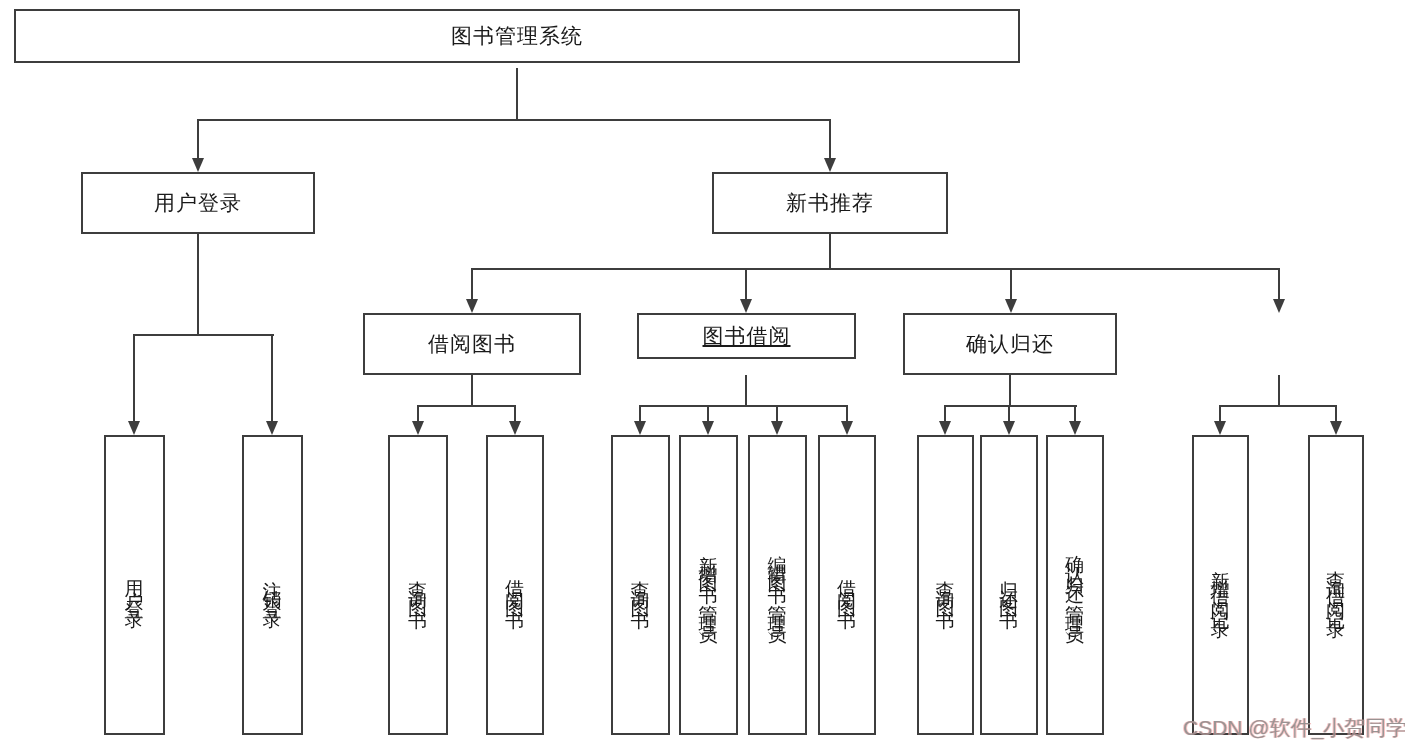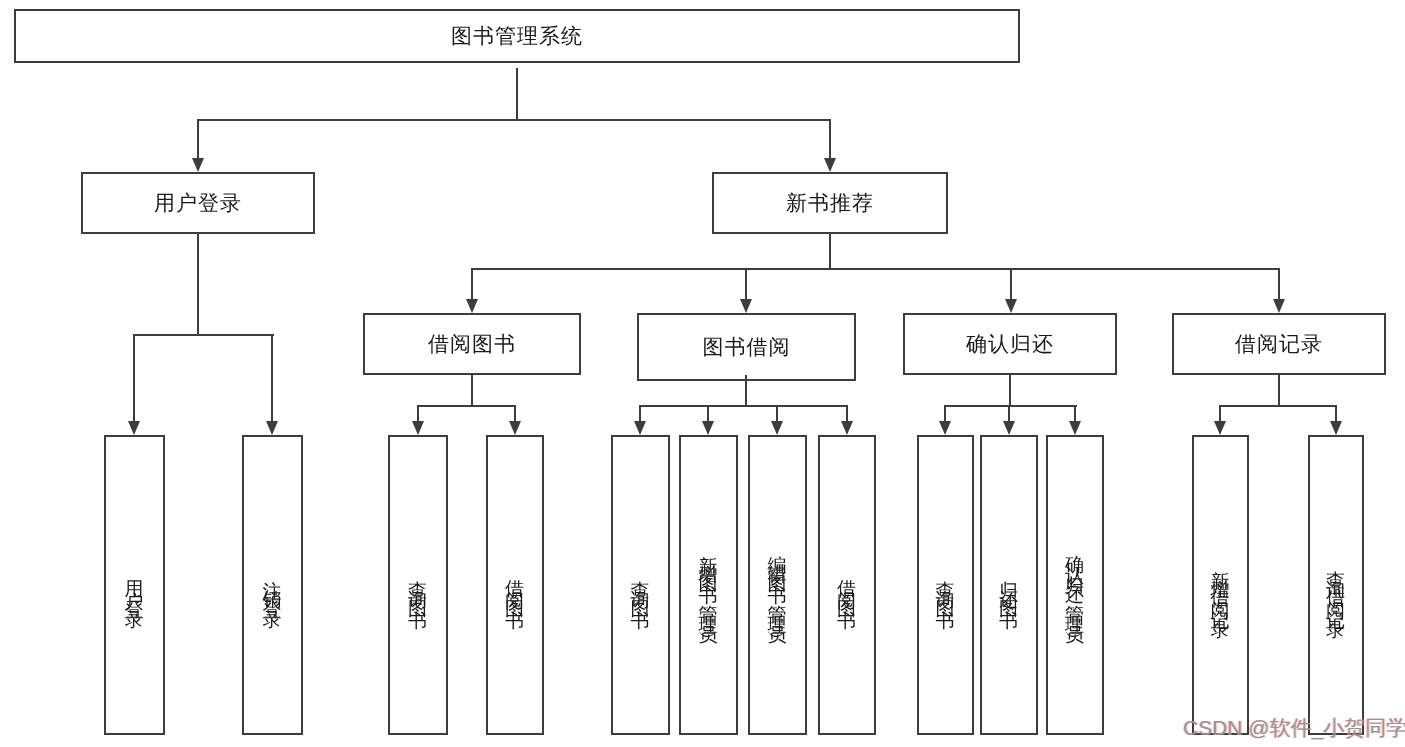--- a/index.html
+++ b/index.html
@@ -90,23 +90,22 @@
   <div class="ln" style="left:471px; top:268px; width:2px; height:31px;"></div>
   <div class="ar" style="left:466px; top:299px;"></div>
   <div class="ln" style="left:745px; top:268px; width:2px; height:31px;"></div>
   <div class="ar" style="left:740px; top:299px;"></div>
   <div class="ln" style="left:1010px; top:268px; width:2px; height:31px;"></div>
   <div class="ar" style="left:1005px; top:299px;"></div>
   <div class="ln" style="left:1278px; top:268px; width:2px; height:31px;"></div>
   <div class="ar" style="left:1273px; top:299px;"></div>
 
   <div class="box hbox" style="left:363px; top:313px; width:218px; height:62px;">借阅图书</div>
-  <div class="box hbox" style="left:637px; top:313px; width:219px; height:68px;">图书借阅</div>
+  <div class="box hbox" style="left:637px; top:313px; width:219px; height:46px;text-decoration:underline;">图书借阅</div>
   <div class="box hbox" style="left:903px; top:313px; width:214px; height:62px;">确认归还</div>
-  <div class="box hbox" style="left:1172px; top:313px; width:214px; height:62px;">借阅记录</div>
 
   <div class="ln" style="left:471px; top:375px; width:2px; height:31px;"></div>
   <div class="ln" style="left:417px; top:405px; width:99px; height:2px;"></div>
   <div class="ln" style="left:417px; top:405px; width:2px; height:16px;"></div>
   <div class="ar" style="left:412px; top:421px;"></div>
   <div class="ln" style="left:514px; top:405px; width:2px; height:16px;"></div>
   <div class="ar" style="left:509px; top:421px;"></div>
 
   <div class="ln" style="left:745px; top:375px; width:2px; height:31px;"></div>
   <div class="ln" style="left:639px; top:405px; width:209px; height:2px;"></div>

